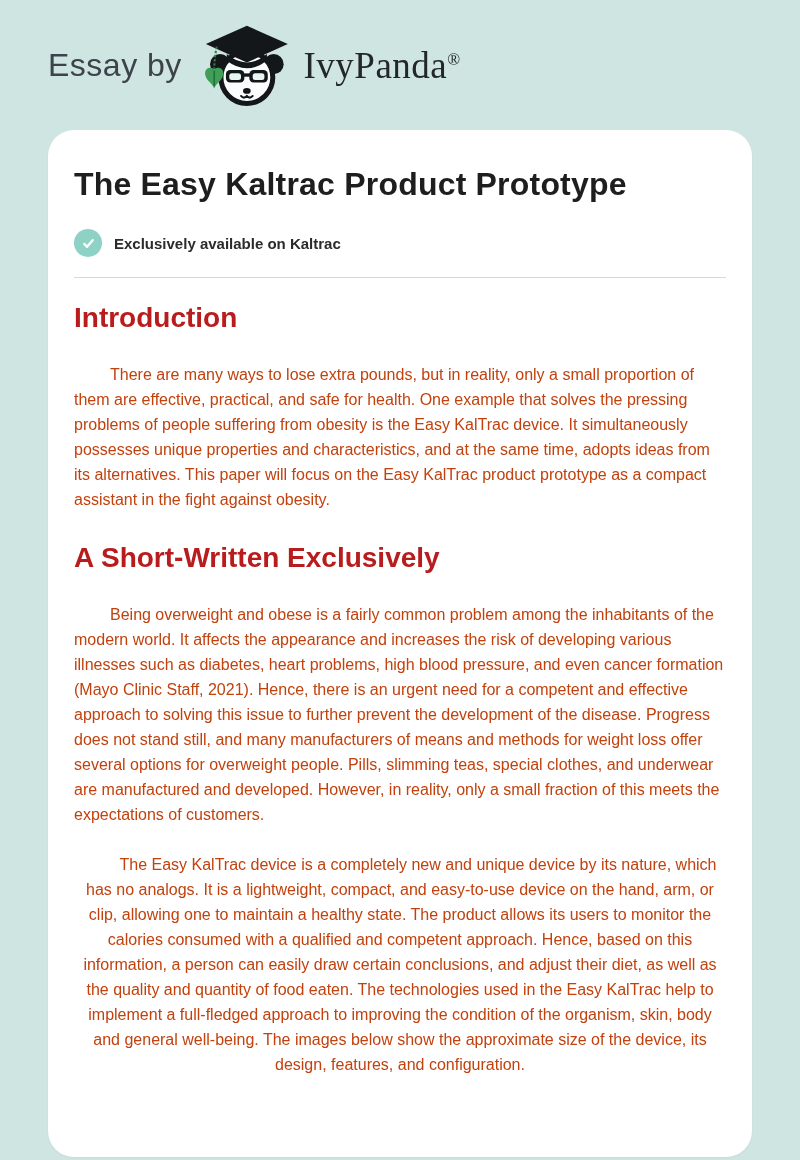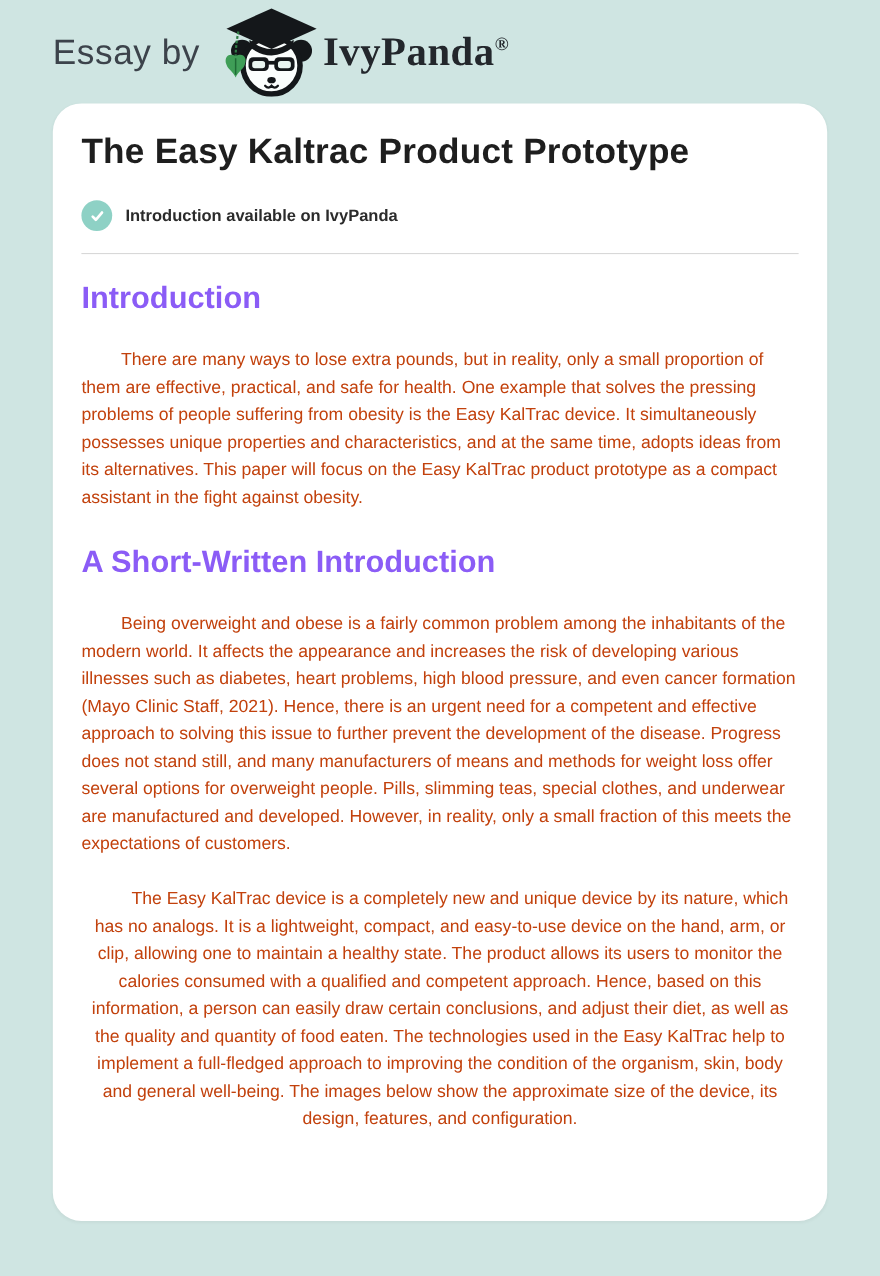--- a/index.html
+++ b/index.html
@@ -7,56 +7,57 @@
     width: 800px;
     font-family: "Liberation Sans", "DejaVu Sans", sans-serif;
   }
   body {
     background: #cfe5e2;
     min-height: 1160px;
   }
 
   
   .site-header {
-    height: 94px;
+    height: 130px;
     display: flex;
     align-items: center;
     padding-left: 48px;
   }
   .essay-by {
     font-size: 32px;
     font-weight: 400;
     color: #3c434b;
     letter-spacing: 0.5px;
   }
   .logo-wrap {
     display: flex;
     align-items: center;
     margin-left: 18px;
   }
   .panda-svg { height: 82px; width: auto; display: block; }
   .brand {
     font-family: "Liberation Serif", "DejaVu Serif", serif;
     font-size: 37px;
-    font-weight: 700;
+    font-weight: 400;
     color: #23272c;
+    margin-left: 10px;
     letter-spacing: 0.5px;
   }
   .brand sup {
     font-size: 17px;
     vertical-align: super;
     line-height: 0;
   }
 
   
   .card {
     background: #ffffff;
     margin: 0 48px 48px 48px;
     border-radius: 26px;
-    padding: 25px 26px 80px 26px;
+    padding: 36px 26px 80px 26px;
     min-height: 982px;
     box-shadow: 0 1px 3px rgba(0,0,0,0.04);
   }
   .page-title {
     font-size: 32px;
     font-weight: 700;
     color: #1e1e1e;
     letter-spacing: 0.2px;
     margin-bottom: 26px;
   }
@@ -82,21 +83,21 @@
     margin-left: 12px;
   }
   .divider {
     border: none;
     border-top: 1px solid #d8d8d8;
     margin: 0 0 24px 0;
   }
   .section-heading {
     font-size: 28px;
     font-weight: 700;
-    color: #8b5cf6;
+    color: #b91c1c;
     margin: 30px 0 28px 0;
   }
   .section-heading:first-of-type { margin-top: 0; }
   .body-para {
     font-size: 16px;
     line-height: 25px;
     color: #c2410c;
     text-indent: 36px;
     margin-bottom: 25px;
   }
@@ -140,24 +141,24 @@
 
 <main class="card">
   <h1 class="page-title">The Easy Kaltrac Product Prototype</h1>
 
   <div class="badge-row">
     <span class="badge-circle">
       <svg width="15" height="15" viewBox="0 0 16 16" aria-hidden="true">
         <path d="M3.5 8.5 L6.5 11.5 L12.5 4.5" fill="none" stroke="#ffffff" stroke-width="2.6" stroke-linecap="round" stroke-linejoin="round"></path>
       </svg>
     </span>
-    <span class="badge-text">Introduction available on IvyPanda</span>
+    <span class="badge-text">Exclusively available on Kaltrac</span>
   </div>
 
   <hr class="divider">
 
   <h2 class="section-heading">Introduction</h2>
   <p class="body-para">There are many ways to lose extra pounds, but in reality, only a small proportion of them are effective, practical, and safe for health. One example that solves the pressing problems of people suffering from obesity is the Easy KalTrac device. It simultaneously possesses unique properties and characteristics, and at the same time, adopts ideas from its alternatives. This paper will focus on the Easy KalTrac product prototype as a compact assistant in the fight against obesity.</p>
 
-  <h2 class="section-heading">A Short-Written Introduction</h2>
+  <h2 class="section-heading">A Short-Written Exclusively</h2>
   <p class="body-para">Being overweight and obese is a fairly common problem among the inhabitants of the modern world. It affects the appearance and increases the risk of developing various illnesses such as diabetes, heart problems, high blood pressure, and even cancer formation (Mayo Clinic Staff, 2021). Hence, there is an urgent need for a competent and effective approach to solving this issue to further prevent the development of the disease. Progress does not stand still, and many manufacturers of means and methods for weight loss offer several options for overweight people. Pills, slimming teas, special clothes, and underwear are manufactured and developed. However, in reality, only a small fraction of this meets the expectations of customers.</p>
   <p class="body-para">The Easy KalTrac device is a completely new and unique device by its nature, which has no analogs. It is a lightweight, compact, and easy-to-use device on the hand, arm, or clip, allowing one to maintain a healthy state. The product allows its users to monitor the calories consumed with a qualified and competent approach. Hence, based on this information, a person can easily draw certain conclusions, and adjust their diet, as well as the quality and quantity of food eaten. The technologies used in the Easy KalTrac help to implement a full-fledged approach to improving the condition of the organism, skin, body and general well-being. The images below show the approximate size of the device, its design, features, and configuration.</p>
 </main>
 
 </body></html>

